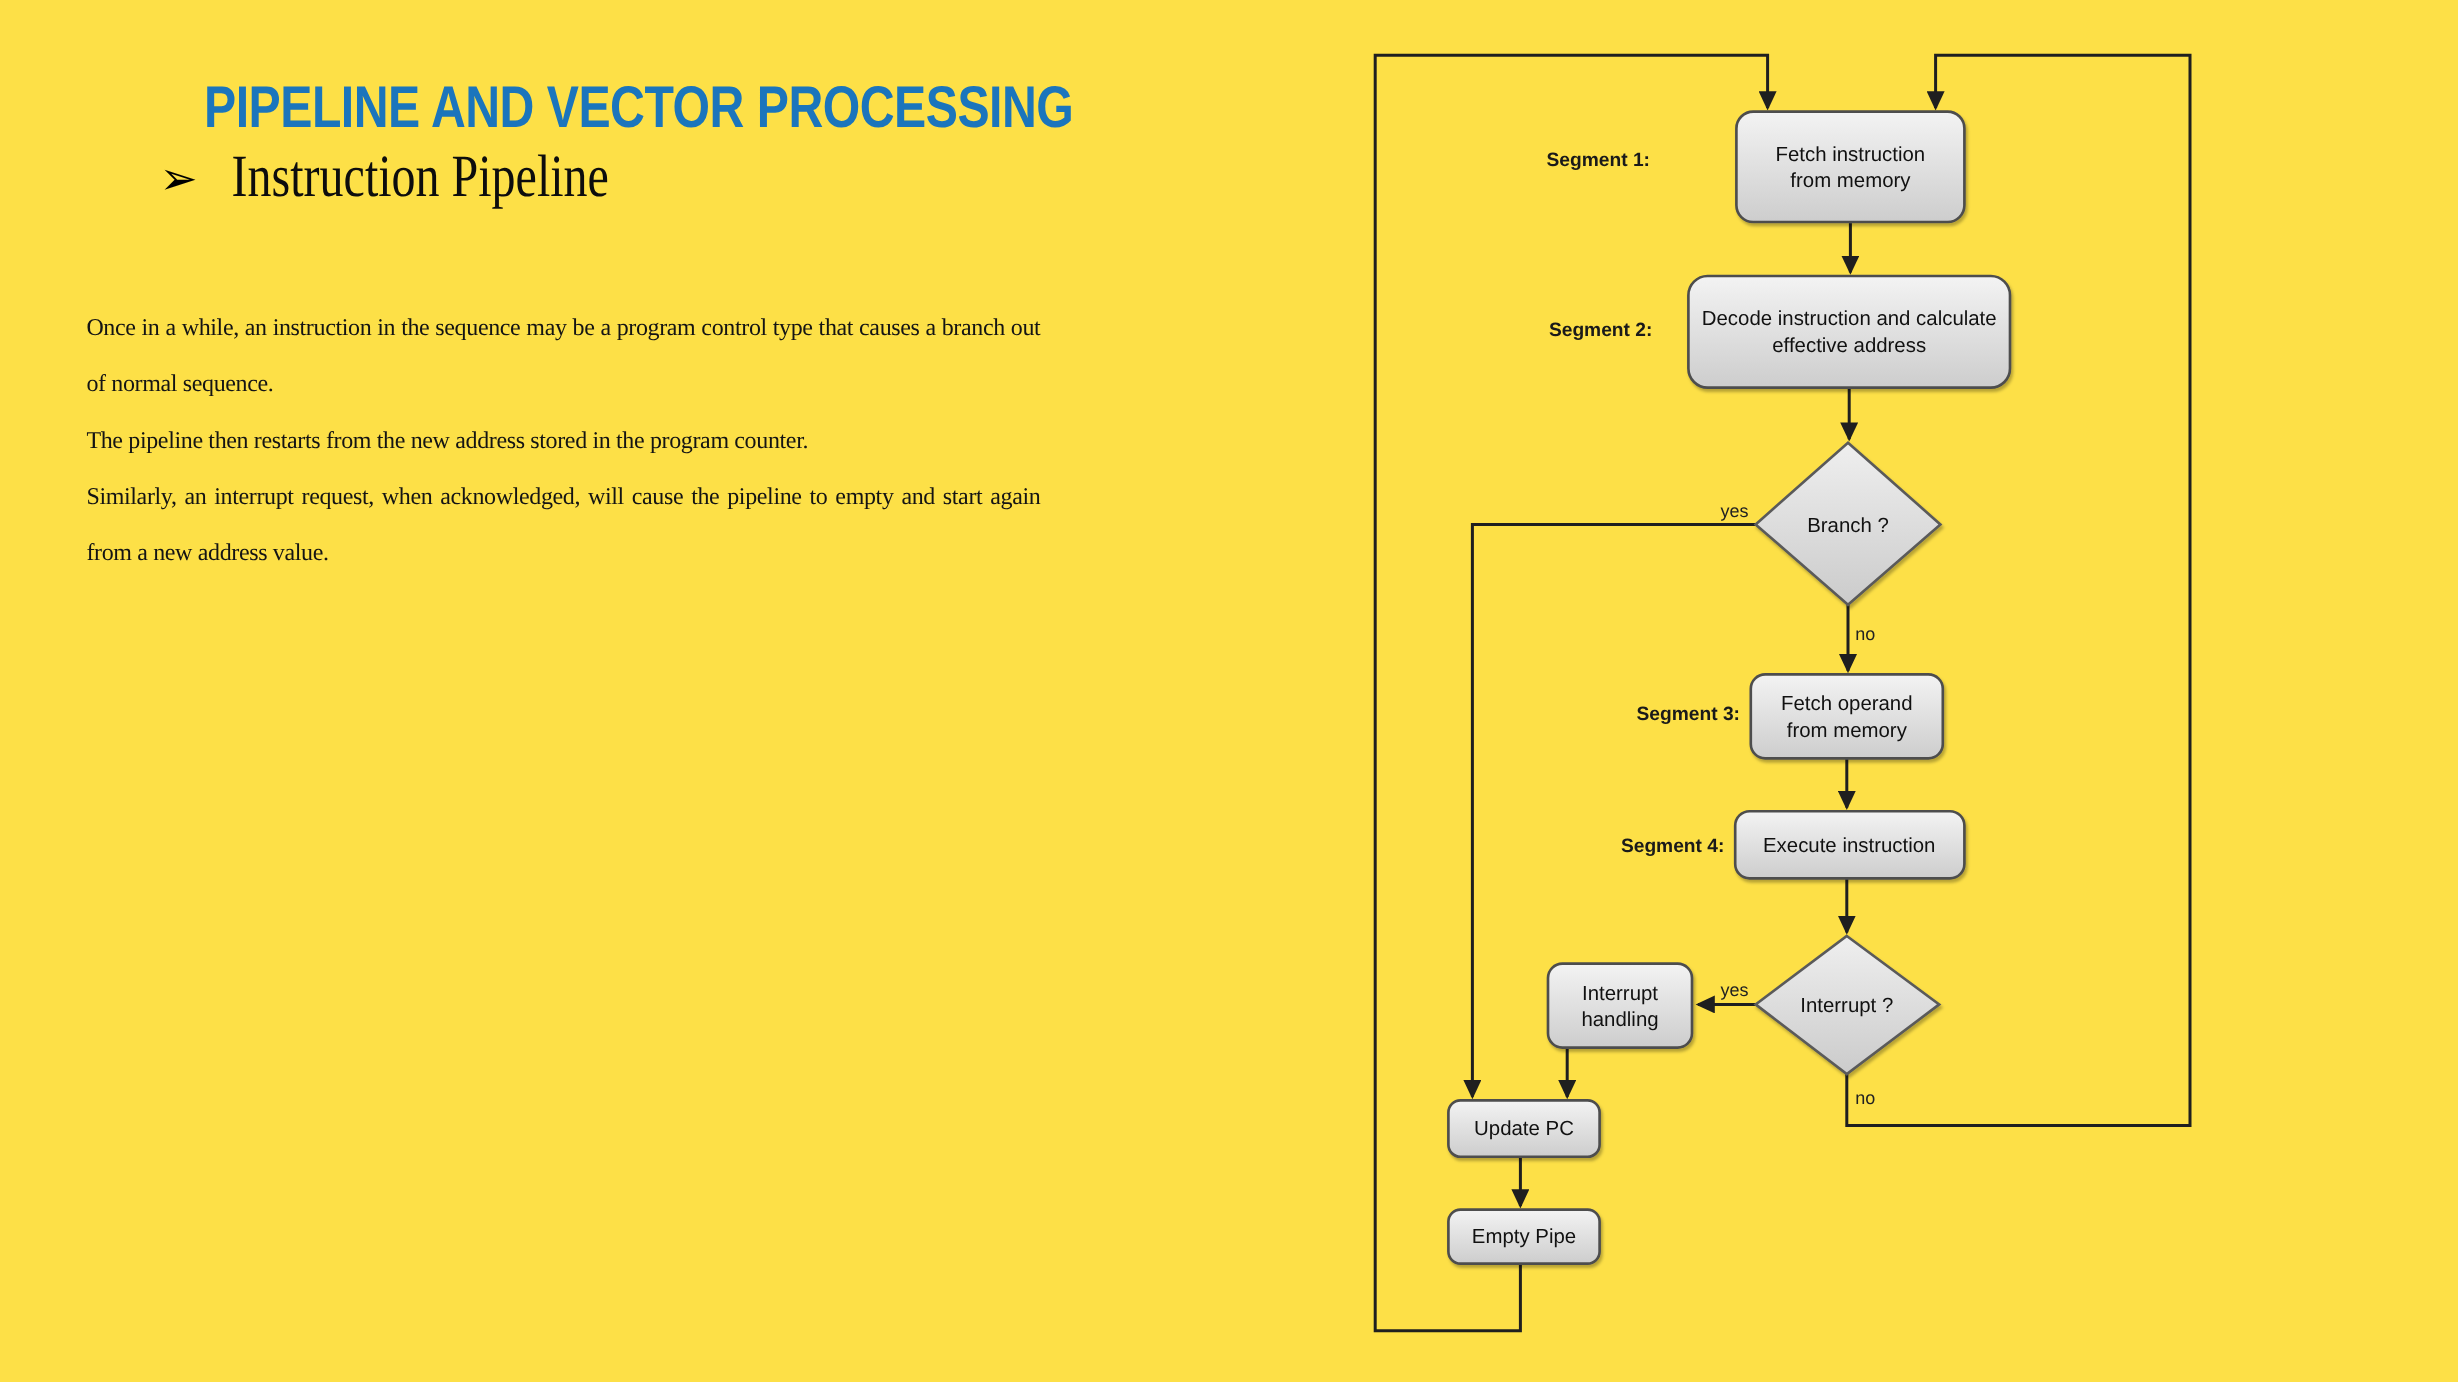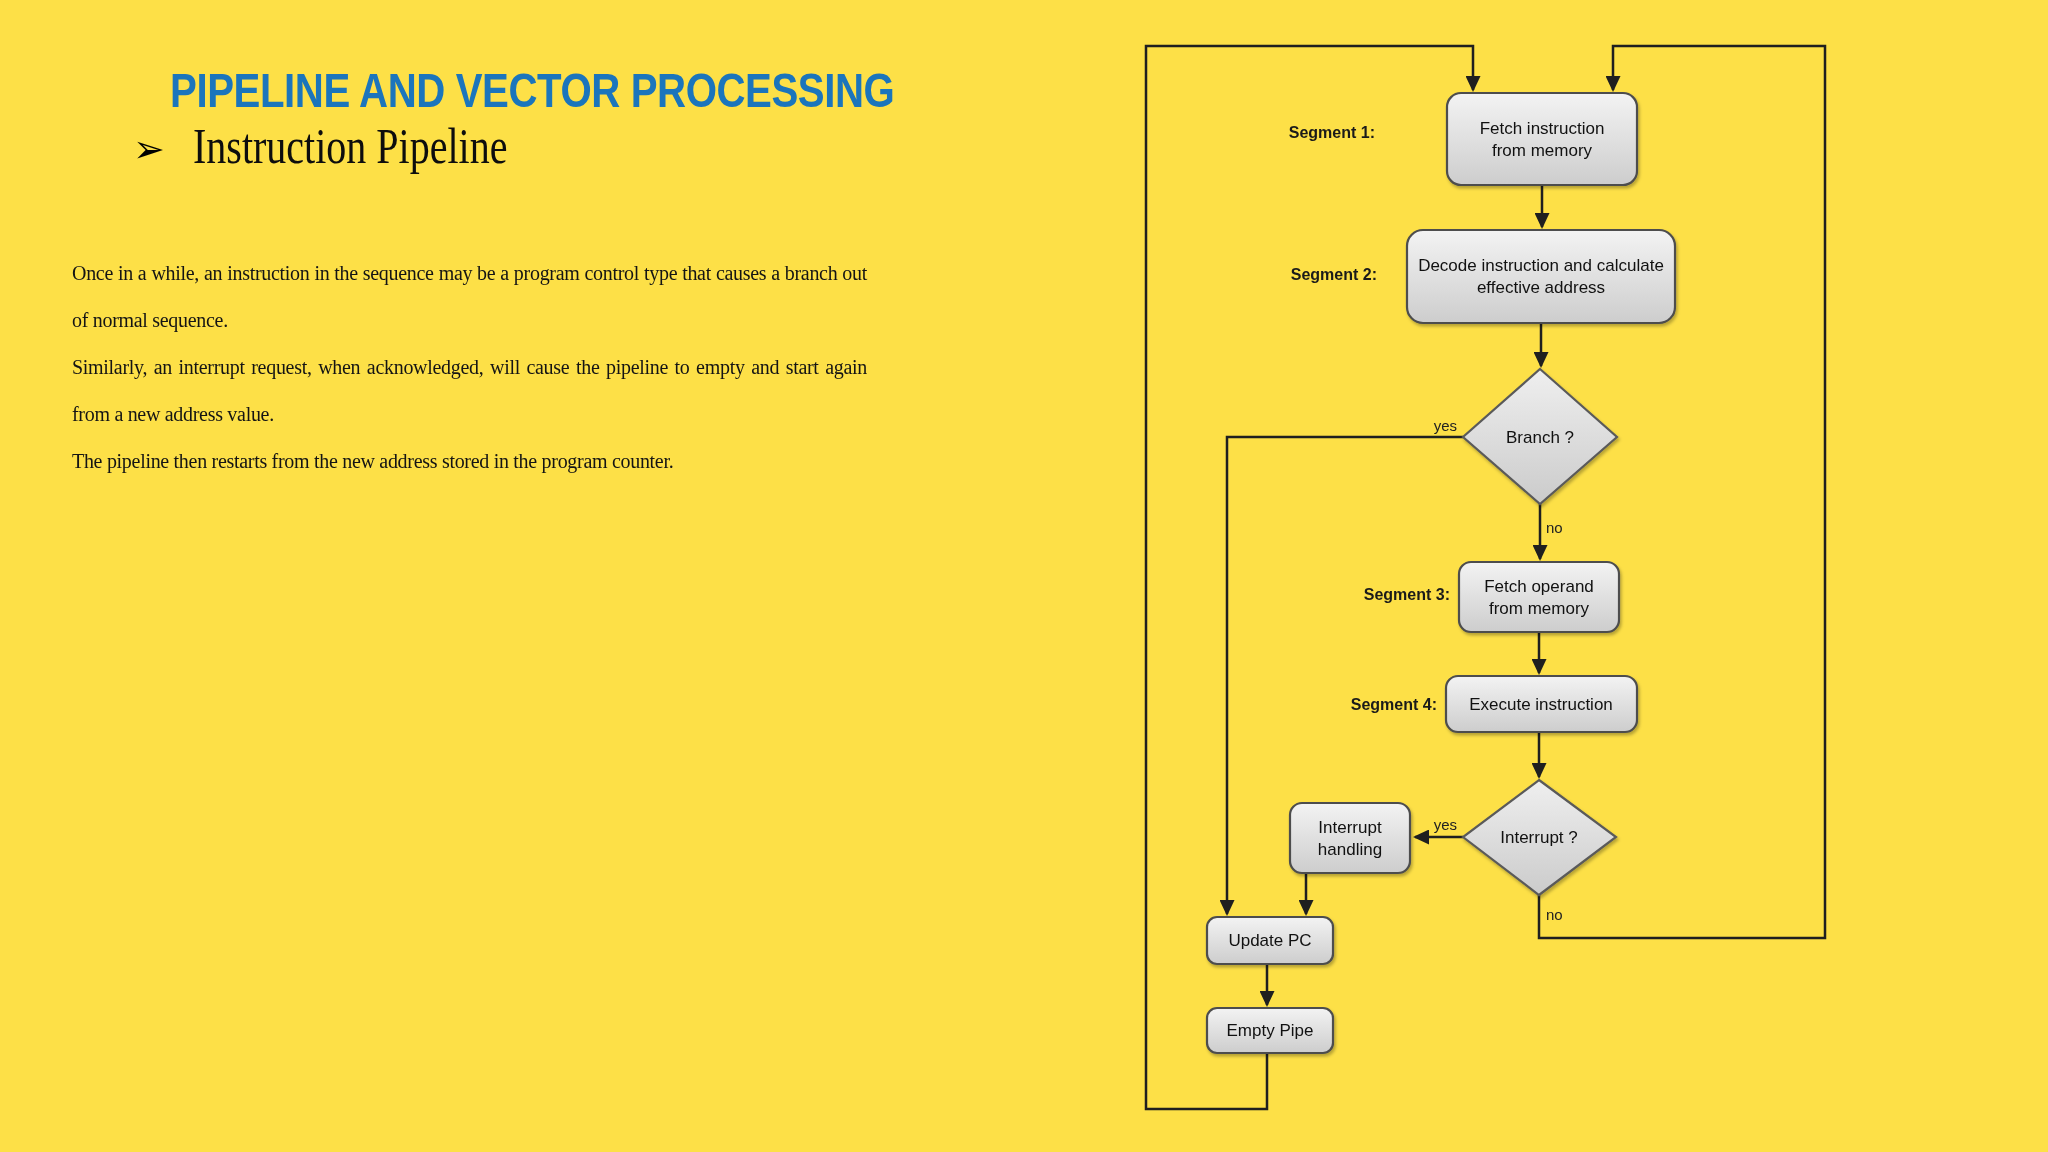--- a/index.html
+++ b/index.html
@@ -84,22 +84,22 @@
 
   <h1 class="title">PIPELINE AND VECTOR PROCESSING</h1>
 
   <div class="subtitle-row">
     <span class="bullet">➢</span>
     <span class="subtitle-text">Instruction Pipeline</span>
   </div>
 
   <div class="body-text">
     <p>Once in a while, an instruction in the sequence may be a program control type that causes a branch out of normal sequence.</p>
+    <p>The pipeline then restarts from the new address stored in the program counter.</p>
     <p>Similarly, an interrupt request, when acknowledged, will cause the pipeline to empty and start again from a new address value.</p>
-    <p>The pipeline then restarts from the new address stored in the program counter.</p>
   </div>
 
   <svg class="flowchart" width="760" height="1122" viewBox="0 0 760 1122" xmlns="http://www.w3.org/2000/svg">
     <defs>
       <linearGradient id="boxGrad" x1="0" y1="0" x2="0" y2="1">
         <stop offset="0" stop-color="#f3f3f3"></stop>
         <stop offset="1" stop-color="#cdcdcd"></stop>
       </linearGradient>
       <linearGradient id="diamondGrad" x1="0" y1="0" x2="0" y2="1">
         <stop offset="0" stop-color="#efefef"></stop>

